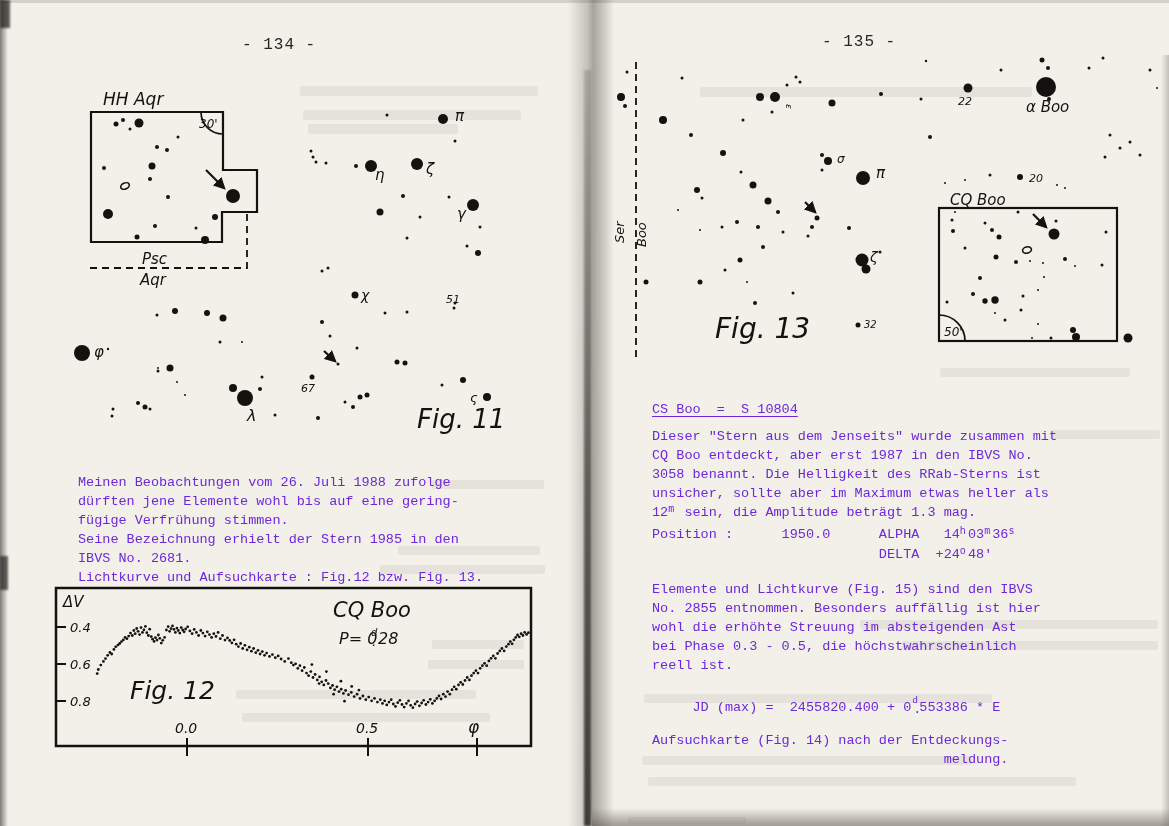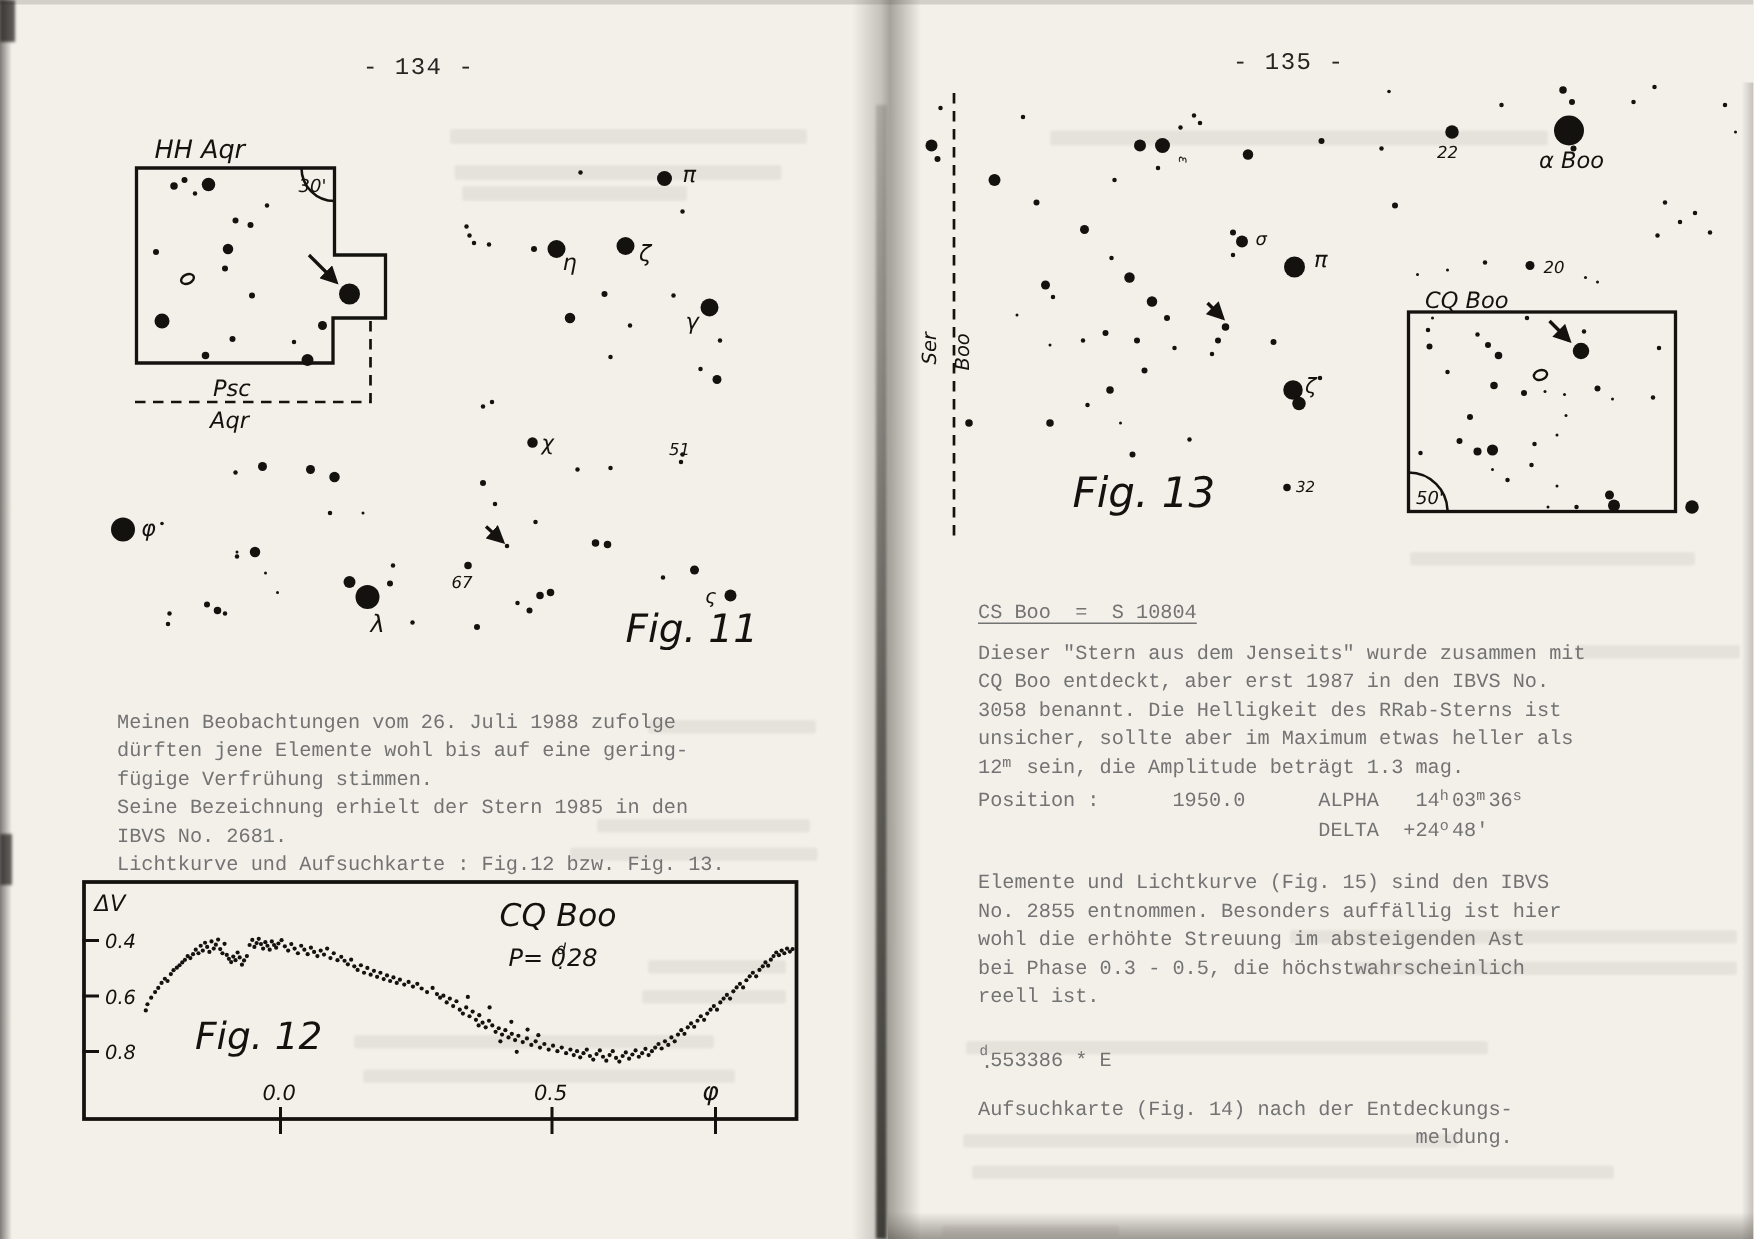--- a/index.html
+++ b/index.html
@@ -1,20 +1,20 @@
 <!DOCTYPE html>
 <html><head>
 <meta charset="utf-8">
 <style>
   html,body{margin:0;padding:0;}
   body{width:1169px;height:826px;position:relative;overflow:hidden;
        background:#f3f0ea;font-family:"Liberation Mono","DejaVu Sans Mono",monospace;}
   .abs{position:absolute;}
   .typed{font-family:"Liberation Mono","DejaVu Sans Mono",monospace;
-         font-size:13.5px;line-height:19px;color:#737373;white-space:pre;}
+         font-size:13.5px;line-height:19px;color:#6d28d9;white-space:pre;}
   .typed .sup, sup.sup{display:inline-block;width:8.1px;font-size:10px;
          transform:translateY(-4px);vertical-align:baseline;}
   .dstack{display:inline-block;position:relative;width:8.1px;height:1em;vertical-align:baseline;}
   .dstack .ds-t{position:absolute;left:1px;top:-6px;font-size:9.5px;}
   .dstack .ds-b{position:absolute;left:2px;top:3px;font-size:13.5px;}
   .hdr{font-size:16px;letter-spacing:1px;color:#262522;}
   .heading{text-decoration:underline;text-underline-offset:3px;}
   svg{position:absolute;overflow:visible;}
   svg text.hw{font-family:"DejaVu Sans",sans-serif;font-style:italic;fill:#14120f;}
   .ghost{position:absolute;background:#7d776c;opacity:0.11;border-radius:2px;filter:blur(0.7px);}
@@ -574,16 +574,16 @@
 
 <div class="abs typed" style="left:652px;top:525px;">Position :      1950.0      ALPHA   14<sup class="sup">h</sup>03<sup class="sup">m</sup>36<sup class="sup">s</sup>
                             DELTA  +24<sup class="sup">o</sup>48'</div>
 
 <div class="abs typed" style="left:652px;top:580px;">Elemente und Lichtkurve (Fig. 15) sind den IBVS
 No. 2855 entnommen. Besonders auffällig ist hier
 wohl die erhöhte Streuung im absteigenden Ast
 bei Phase 0.3 - 0.5, die höchstwahrscheinlich
 reell ist.</div>
 
-<div class="abs typed" style="left:652px;top:697px;"><span class="dstack"><span class="ds-t">d</span><span class="ds-b">.</span></span><span>553386 * E</span></div>
+<div class="abs typed" style="left:652px;top:697px;"><span>     JD (max) =  2455820.400 + 0</span><span class="dstack"><span class="ds-t">d</span><span class="ds-b">.</span></span><span>553386 * E</span></div>
 
 <div class="abs typed" style="left:652px;top:731px;text-align:right;">Aufsuchkarte (Fig. 14) nach der Entdeckungs-
 meldung.</div>
 
 </body></html>

